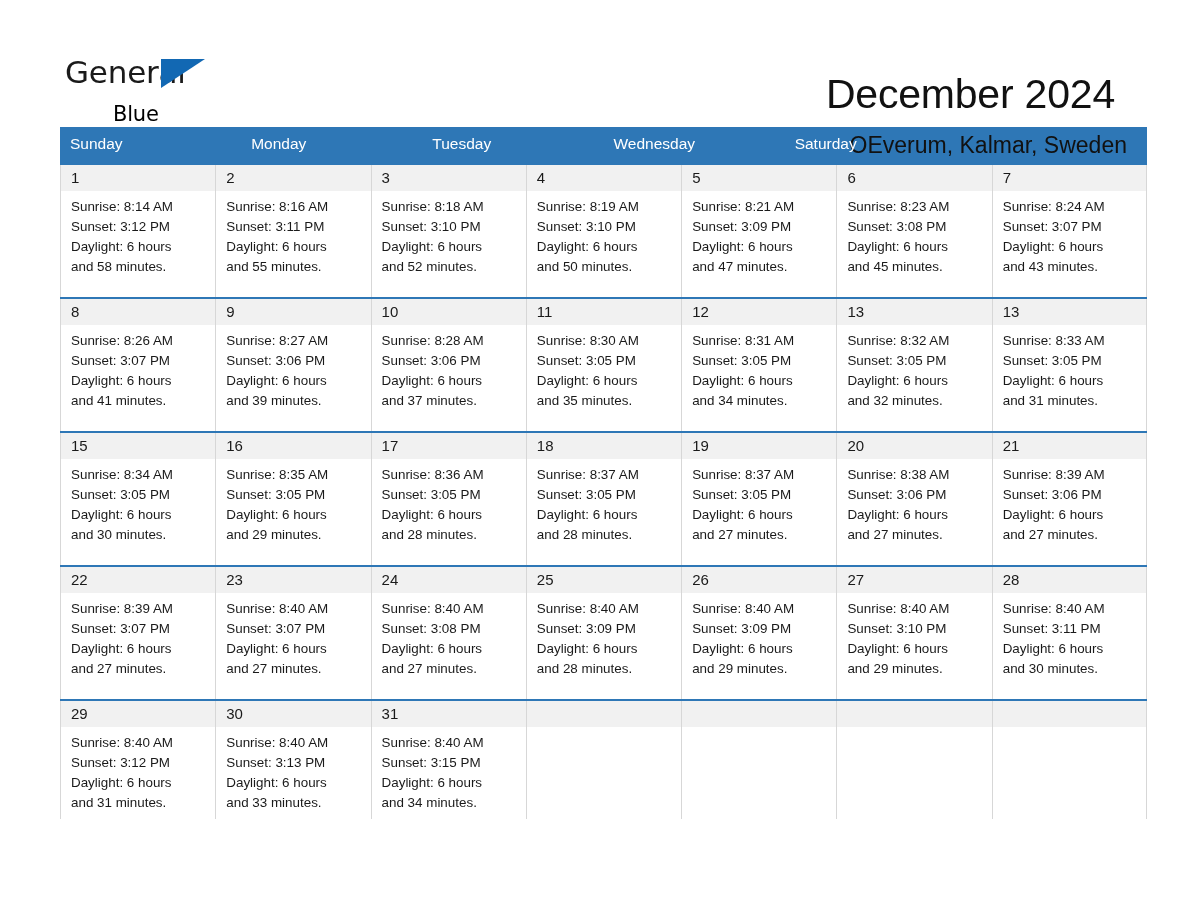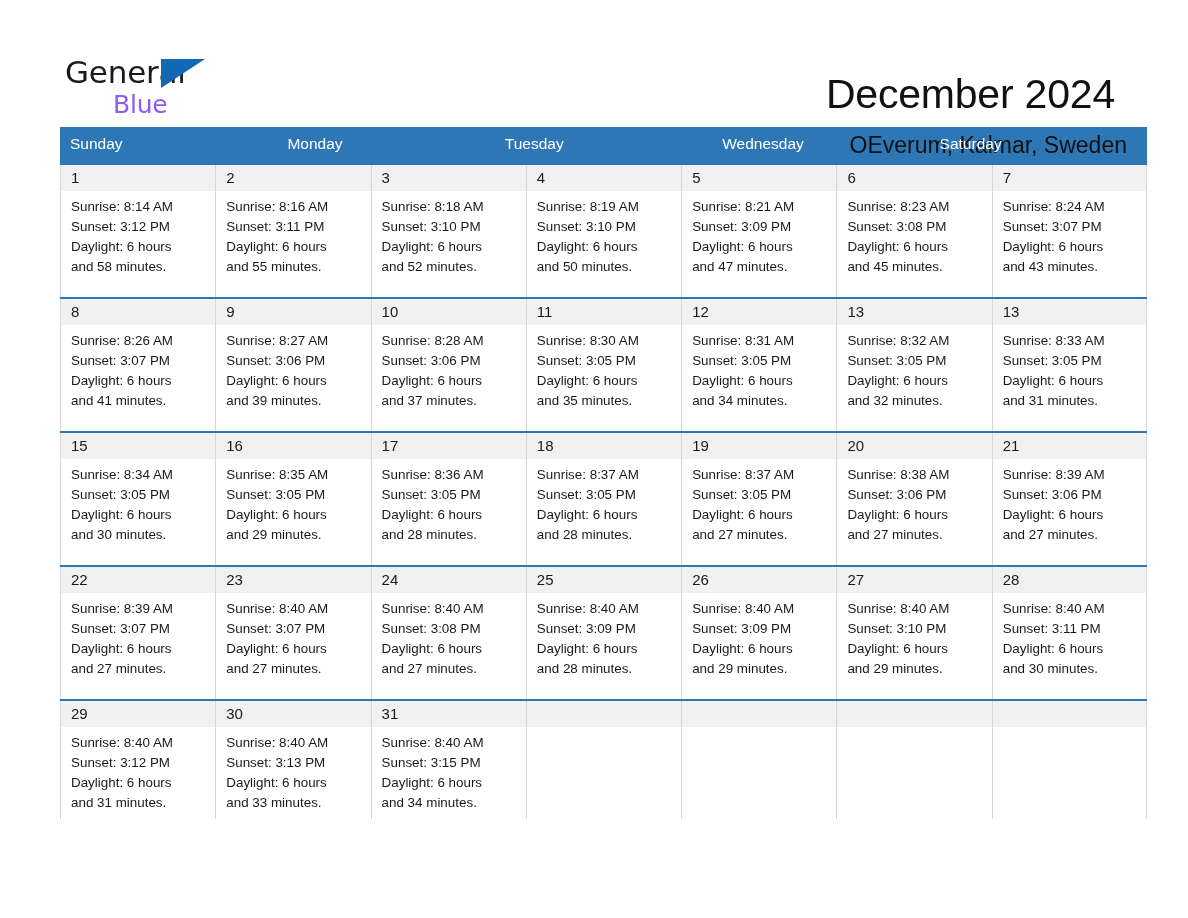--- a/index.html
+++ b/index.html
@@ -51,25 +51,25 @@
     position: absolute;
     left: 96px;
     top: 2px;
     width: 0;
     height: 0;
     border-left: 44px solid #1268b3;
     border-bottom: 29px solid transparent;
   }
   .logo-bottom {
     display: block;
-    margin-top: 4px;
+    margin-top: 16px;
     padding-left: 48px;
-    font-size: 25px;
+    font-size: 21px;
     letter-spacing: -0.2px;
-    color: #8b5cf6;
+    color: #000000;
     font-family: "DejaVu Sans", sans-serif;
     font-weight: 400;
   }
 
   .title-block {
     text-align: right;
     padding-top: 2px;
   }
   .cal-title {
     font-size: 41px;
@@ -88,21 +88,21 @@
   }
 
   
   .calendar {
     margin: 10px 50px 0 51px;
     width: 1087px;
   }
 
   .weekday-header {
     display: grid;
-    grid-template-columns: repeat(5, 1fr);
+    grid-template-columns: repeat(6, 1fr);
     background: #2e77b6;
   }
   .weekday-cell {
     color: #ffffff;
     font-size: 15.5px;
     padding: 8px 0 9px 10px;
     line-height: 1.2;
     white-space: nowrap;
   }
 

